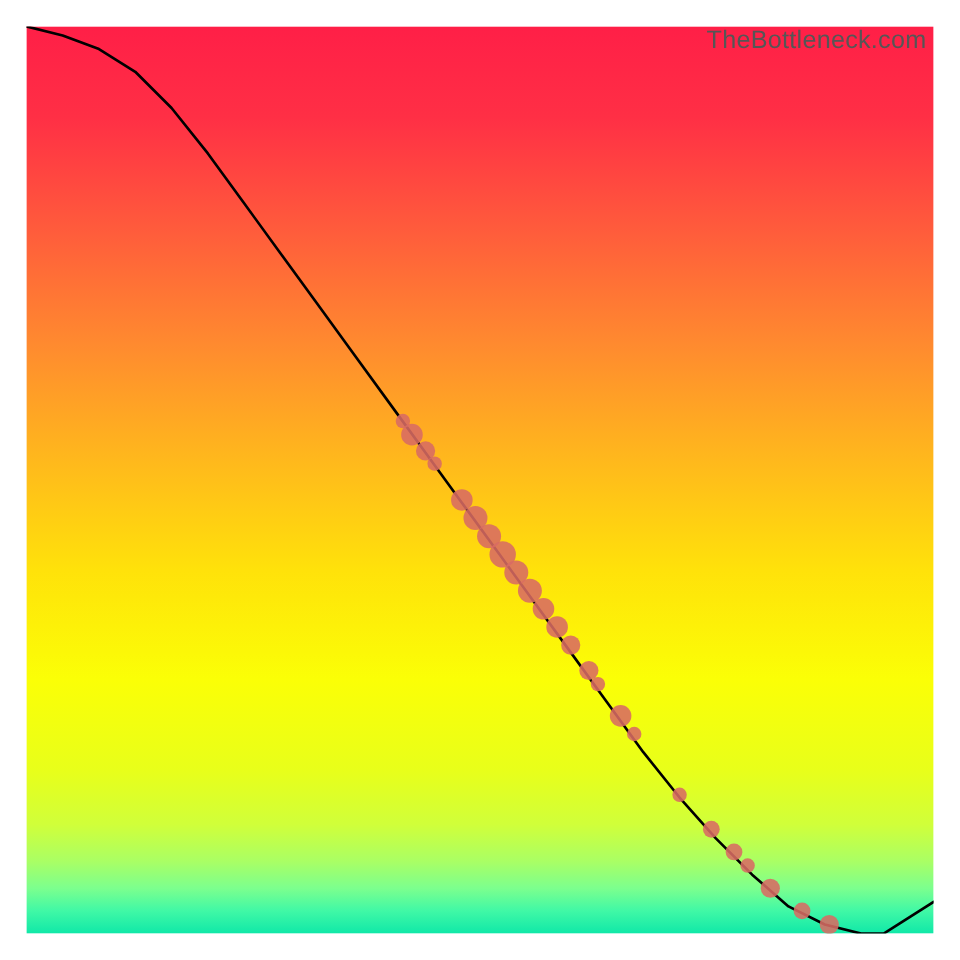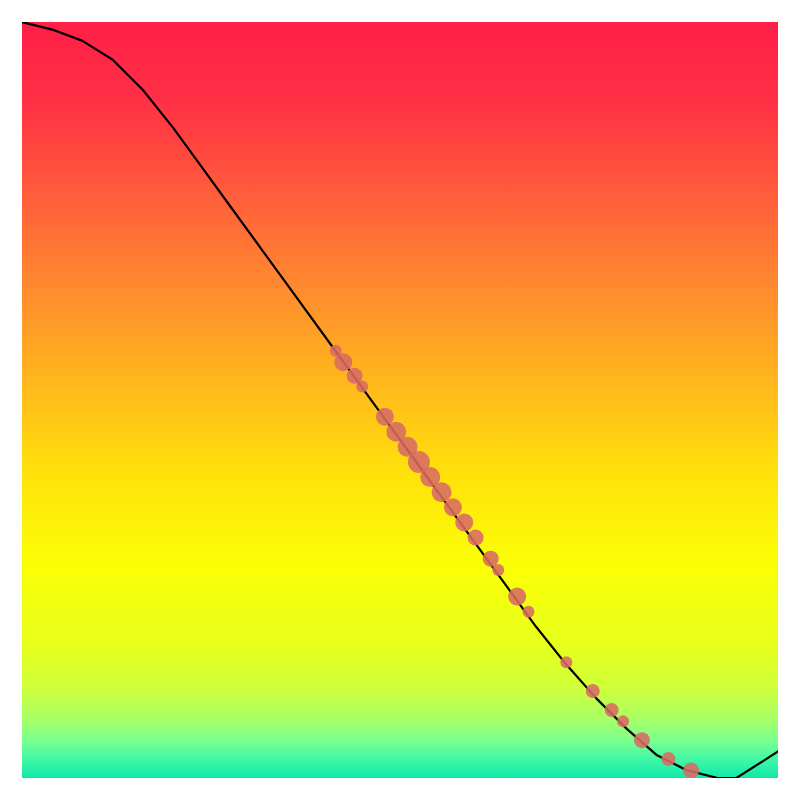--- a/index.html
+++ b/index.html
@@ -98,14 +98,15 @@
           <circle cx="72.00" cy="84.70" r="0.794" fill="#d86b63" fill-opacity="0.88"></circle>
           <circle cx="75.50" cy="88.50" r="0.926" fill="#d86b63" fill-opacity="0.88"></circle>
           <circle cx="78.00" cy="91.00" r="0.926" fill="#d86b63" fill-opacity="0.88"></circle>
           <circle cx="79.50" cy="92.50" r="0.794" fill="#d86b63" fill-opacity="0.88"></circle>
           <circle cx="82.00" cy="95.00" r="1.058" fill="#d86b63" fill-opacity="0.88"></circle>
           <circle cx="85.50" cy="97.50" r="0.926" fill="#d86b63" fill-opacity="0.88"></circle>
           <circle cx="88.50" cy="99.00" r="1.058" fill="#d86b63" fill-opacity="0.88"></circle>
         </g>
     </svg>
 
+    <div class="watermark">TheBottleneck.com</div>
   </div>
 </div>
 
 </body></html>

